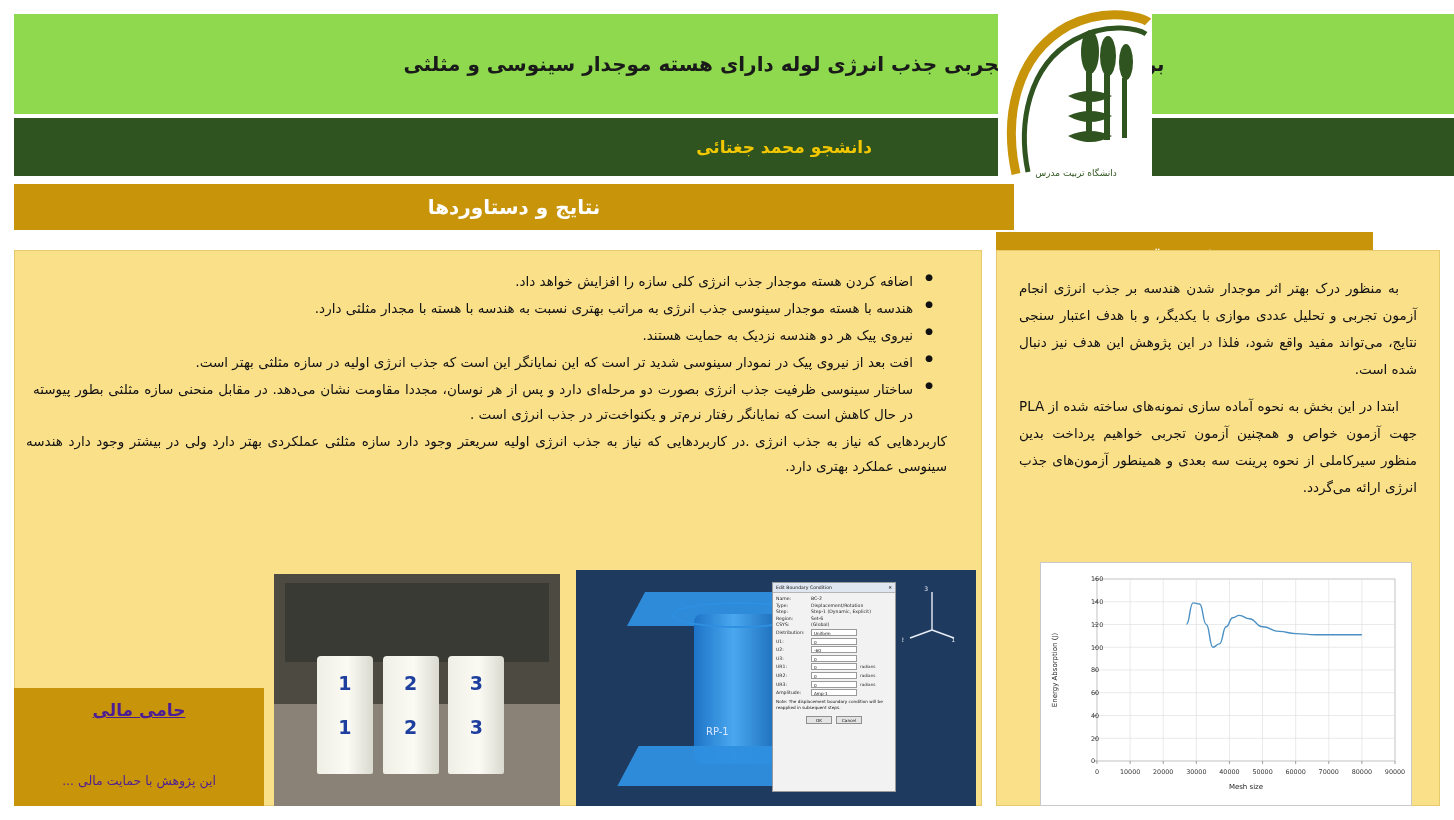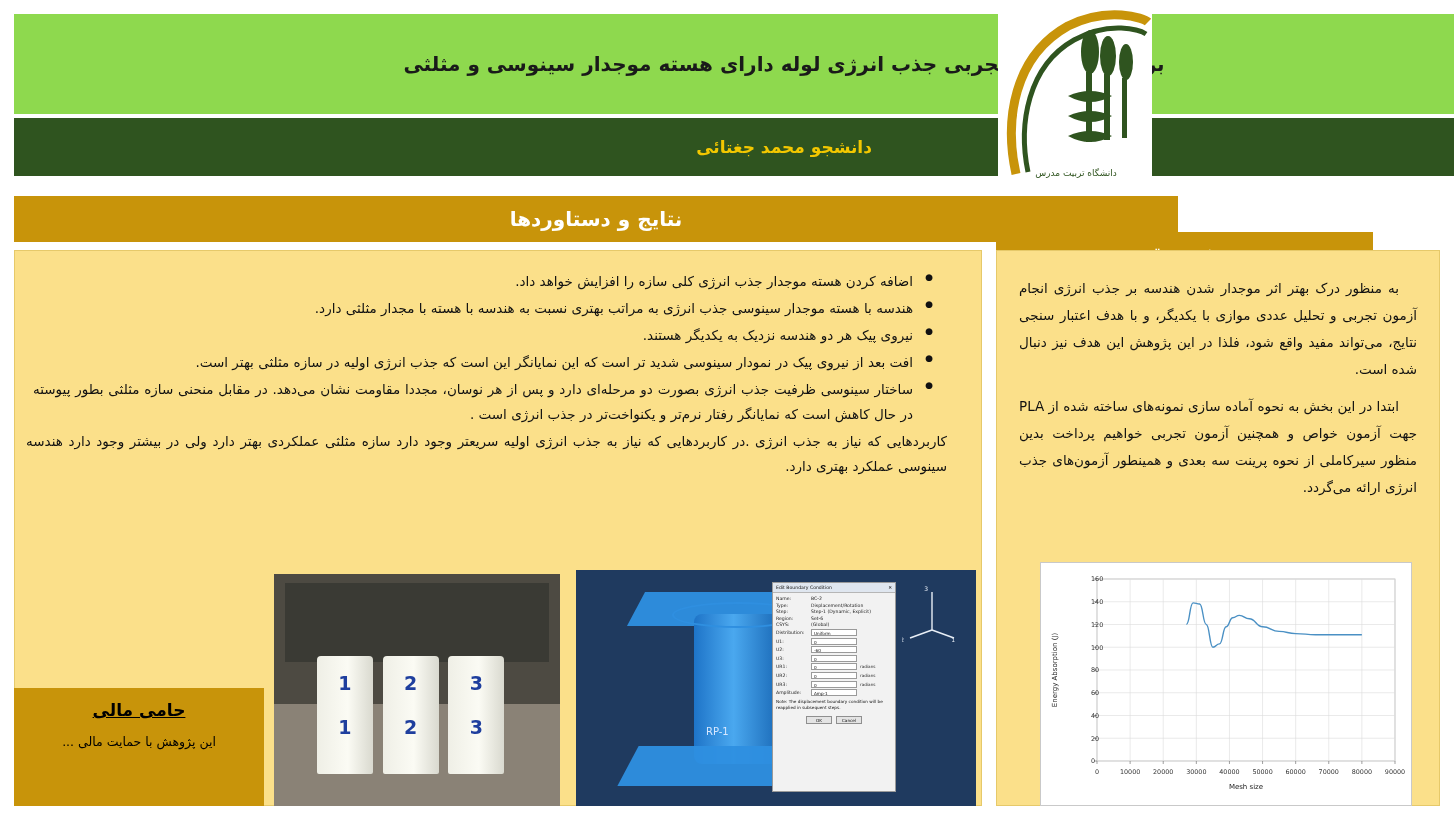--- a/index.html
+++ b/index.html
@@ -40,21 +40,21 @@
     position:absolute; right:0px; top:0px; width:154px; height:182px;
     background:#b91c1c; overflow:hidden;
   }
   
   .sec-header {
     background:#c8940a; color:#ffffff; font-weight:bold; font-size:20px;
     display:flex; align-items:center; justify-content:center;
     direction:rtl;
   }
   .results-header {
-    position:absolute; left:14px; top:196px; width:1164px; height:46px;
+    position:absolute; left:14px; top:184px; width:1000px; height:46px;
   }
   .method-header {
     position:absolute; left:996px; top:196px; width:377px; height:46px;margin-top:36px;
   }
   
   .results-panel {
     position:absolute; left:14px; top:250px; width:968px; height:556px;
     background:#fbe08a; border:1px solid #e6c96a;
   }
   .method-panel {
@@ -78,23 +78,24 @@
   }
   
   .method-text {
     direction:rtl; color:#111; font-size:13.5px; line-height:2.0;
     padding:24px 22px 0 22px; text-align:justify;
   }
   .method-text p { margin:0 0 10px 0; text-indent:18px; }
   
   .sponsor {
     position:absolute; left:14px; top:688px; width:250px; height:118px;
-    background:#c8940a; color:#000000; direction:rtl;
+    background:#c8940a; color:#4c1d95; direction:rtl;
     display:flex; flex-direction:column; align-items:center; justify-content:flex-start;
     padding-top:12px;
+    gap:39px;
   }
   .sponsor-title { font-size:17px; font-weight:bold; text-decoration:underline; }
   .sponsor-text { font-size:12.5px; margin-top:14px; }
   
   .photo {
     position:absolute; left:274px; top:574px; width:286px; height:232px;
     background:#6d6a60; overflow:hidden;
   }
   .photo-floor { position:absolute; left:0; bottom:0; width:100%; height:44%; background:#8a8276; }
   .photo-wall  { position:absolute; left:0; top:0; width:100%; height:58%; background:#4d4a42; }
@@ -195,21 +196,21 @@
   </div>
 </div>
 
 <div class="sec-header results-header">نتایج و دستاوردها</div>
 <div class="sec-header method-header">روش تحقیق</div>
 
 <div class="results-panel">
   <ul class="bullets">
     <li>اضافه کردن هسته موجدار جذب انرژی کلی سازه را افزایش خواهد داد.</li>
     <li>هندسه با هسته موجدار سینوسی جذب انرژی به مراتب بهتری نسبت به هندسه با هسته با مجدار مثلثی دارد.</li>
-    <li>نیروی پیک هر دو هندسه نزدیک به یکدیگر هستند.</li>
+    <li>نیروی پیک هر دو هندسه نزدیک به حمایت هستند.</li>
     <li>افت بعد از نیروی پیک در نمودار سینوسی شدید تر است که این نمایانگر این است که جذب انرژی اولیه در سازه مثلثی بهتر است.</li>
     <li>ساختار سینوسی ظرفیت جذب انرژی بصورت دو مرحله‌ای دارد و پس از هر نوسان، مجددا مقاومت نشان می‌دهد. در مقابل منحنی سازه مثلثی  بطور پیوسته در حال کاهش است که نمایانگر رفتار نرم‌تر و یکنواخت‌تر در جذب انرژی است .</li>
   </ul>
   <p class="tail-para">کاربردهایی که نیاز به جذب انرژی .در کاربردهایی که نیاز به جذب انرژی اولیه سریعتر وجود دارد سازه مثلثی عملکردی بهتر دارد ولی در بیشتر وجود دارد هندسه سینوسی عملکرد بهتری دارد.</p>
 </div>
 
 <div class="method-panel">
   <div class="method-text">
     <p>به منظور درک بهتر اثر موجدار شدن هندسه بر جذب انرژی انجام آزمون تجربی و تحلیل عددی موازی با یکدیگر، و با هدف اعتبار سنجی نتایج، می‌تواند مفید واقع شود، فلذا در این پژوهش این هدف نیز دنبال شده است.</p>
     <p>ابتدا در این بخش به نحوه آماده سازی نمونه‌های ساخته شده از PLA جهت آزمون خواص و همچنین آزمون تجربی خواهیم پرداخت بدین منظور سیرکاملی از نحوه پرینت سه بعدی و همینطور آزمون‌های جذب انرژی ارائه می‌گردد.</p>

